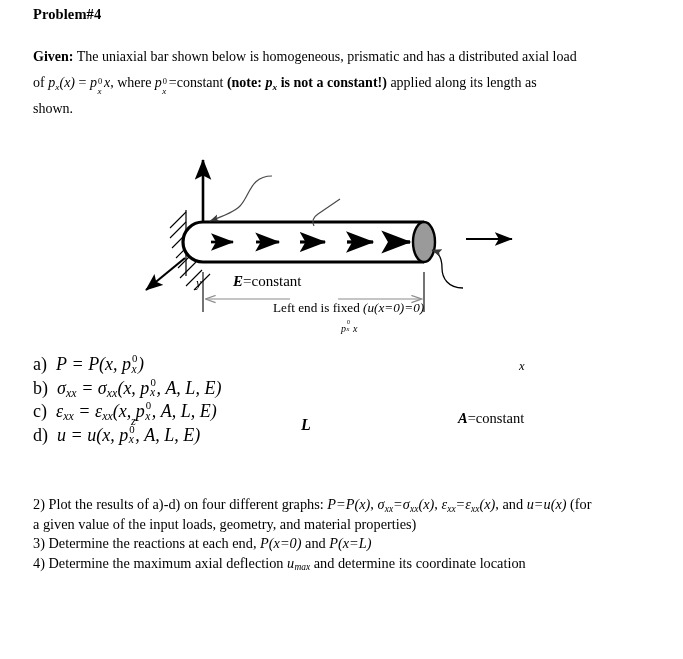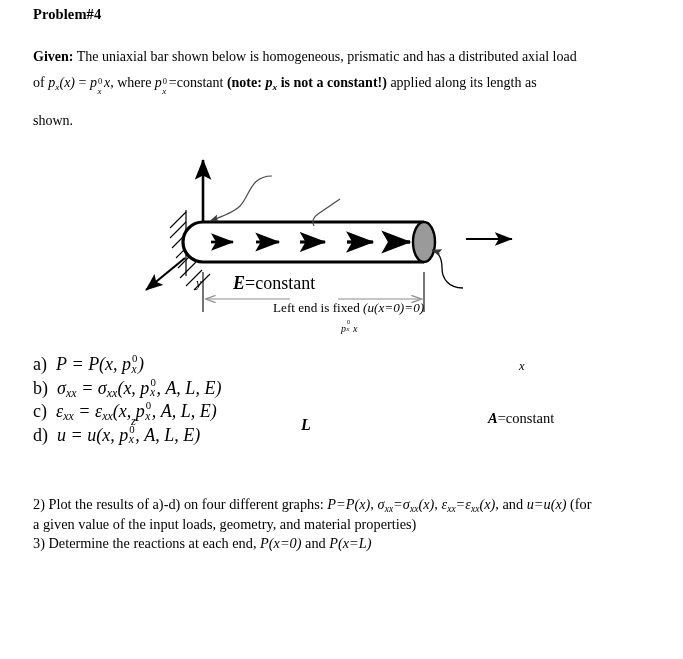--- a/index.html
+++ b/index.html
@@ -85,21 +85,21 @@
   .given-block {
     position: absolute;
     left: 33px;
     top: 44px;
     width: 618px;
     font-size: 14px;
     line-height: 26px;
     text-align: justify;
   }
   .given-block .ln { display: block; white-space: nowrap; }
-  .given-block .ln.last { white-space: normal; margin-top: 12px; }
+  .given-block .ln.last { white-space: normal; }
 
   
   .required-block {
     position: absolute;
     left: 33px;
     top: 352px;
     width: 620px;
     font-size: 14.6px;
     line-height: 22px;
   }
@@ -129,23 +129,23 @@
     width: 683px;
     height: 190px;
   }
   .fig-svg { display: block; }
 
   .fig-label {
     position: absolute;
     font-size: 14px;
     white-space: nowrap;
   }
-  #lbl-E { left: 233px; top: 143px; font-size: 18px; }
+  #lbl-E { left: 233px; top: 143px; font-size: 15px; }
   #lbl-fixed { left: 273px; top: 170px; font-size: 13.2px; }
-  #lbl-A { left: 488px; top: 280px; font-size: 14.5px; }
+  #lbl-A { left: 458px; top: 280px; font-size: 14.5px; }
   #lbl-L { left: 301px; top: 286px; font-size: 16px; }
   #lbl-px { left: 341px; top: 192px; font-size: 10px; }
   #lbl-y  { left: 196px; top: 146px; font-size: 12.5px; }
   #lbl-z  { left: 131px; top: 284px; font-size: 12.5px; }
   #lbl-x  { left: 519px; top: 229px; font-size: 12.5px; }
 </style>
 </head>
 <body>
 
 <div class="page">
@@ -264,15 +264,16 @@
         <span>d)</span>
         <span class="mv">&nbsp;u&nbsp;=&nbsp;u(x,&nbsp;p<span class="psub"><span class="s">x</span><span class="p">0</span></span><span class="pgap"></span>,&nbsp;A,&nbsp;L,&nbsp;E)</span>
       </div>
     </div>
   </div>
 
   <div class="tail-block">
     <span class="tl">2) Plot the results of a)-d) on four different graphs: <span class="ital">P=P(x)</span>, <span class="ital">σ<sub class="msub">xx</sub>=σ<sub class="msub">xx</sub>(x)</span>, <span class="ital">ε<sub class="msub">xx</sub>=ε<sub class="msub">xx</sub>(x)</span>, and <span class="ital">u=u(x)</span> (for</span>
     <span class="tl">a given value of the input loads, geometry, and material properties)</span>
     <span class="tl">3) Determine the reactions at each end, <span class="ital">P(x=0)</span> and <span class="ital">P(x=L)</span></span>
+    <span class="tl">4) Determine the maximum axial deflection <span class="ital">u<sub class="msub">max</sub></span> and determine its coordinate location</span>
   </div>
 
 </div>
 
 </body></html>

